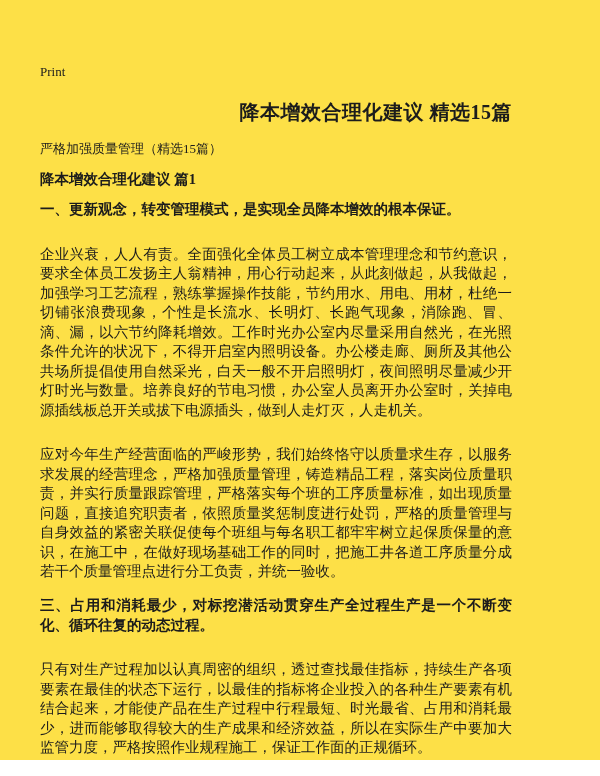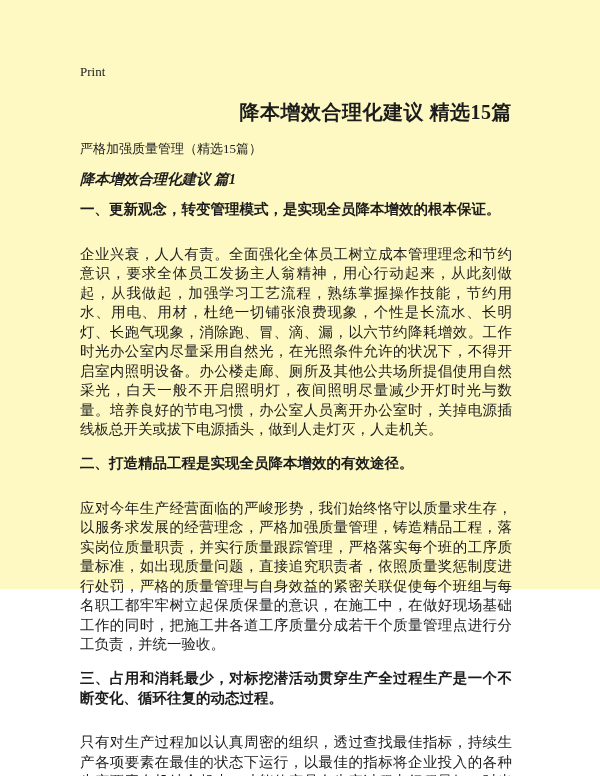--- a/index.html
+++ b/index.html
@@ -10,23 +10,23 @@
   }
   body {
     width: 600px;
     height: 776px;
     overflow: hidden;
     font-family: "Liberation Serif", "DejaVu Serif", serif;
     color: #1c1c1c;
   }
   .page {
     width: 600px;
-    height: 589px;
-    padding: 62px 88px 20px 80px;
-    background: #fef9c3;
+    height: 760px;
+    padding: 62px 88px 20px 40px;
+    background: #fde047;
   }
   .print-label {
     font-size: 13px;
     line-height: 14px;
     color: #1c1c1c;
     display: inline-block;
     cursor: pointer;
   }
   .doc-title {
     font-size: 20px;
@@ -39,21 +39,20 @@
   .doc-subtitle {
     font-size: 13px;
     margin-top: 17px;
     line-height: 15px;
   }
   .article-title {
     font-size: 14.5px;
     font-weight: bold;
     margin-top: 15px;
     line-height: 17px;
-    font-style: italic;
   }
   .section-heading {
     font-size: 14.5px;
     font-weight: bold;
     margin-top: 0;
     line-height: 19.5px;
     text-align: justify;
   }
   .para {
     font-size: 14.5px;
@@ -74,21 +73,20 @@
   <h1 class="doc-title">降本增效合理化建议 精选15篇</h1>
 
   <div class="doc-subtitle">严格加强质量管理（精选15篇）</div>
 
   <h2 class="article-title">降本增效合理化建议 篇1</h2>
 
   <h3 class="section-heading">一、更新观念，转变管理模式，是实现全员降本增效的根本保证。</h3>
 
   <p class="para">企业兴衰，人人有责。全面强化全体员工树立成本管理理念和节约意识，要求全体员工发扬主人翁精神，用心行动起来，从此刻做起，从我做起，加强学习工艺流程，熟练掌握操作技能，节约用水、用电、用材，杜绝一切铺张浪费现象，个性是长流水、长明灯、长跑气现象，消除跑、冒、滴、漏，以六节约降耗增效。工作时光办公室内尽量采用自然光，在光照条件允许的状况下，不得开启室内照明设备。办公楼走廊、厕所及其他公共场所提倡使用自然采光，白天一般不开启照明灯，夜间照明尽量减少开灯时光与数量。培养良好的节电习惯，办公室人员离开办公室时，关掉电源插线板总开关或拔下电源插头，做到人走灯灭，人走机关。</p>
 
-  <h3 class="section-heading">二、打造精品工程是实现全员降本增效的有效途径。</h3>
 
   <p class="para">应对今年生产经营面临的严峻形势，我们始终恪守以质量求生存，以服务求发展的经营理念，严格加强质量管理，铸造精品工程，落实岗位质量职责，并实行质量跟踪管理，严格落实每个班的工序质量标准，如出现质量问题，直接追究职责者，依照质量奖惩制度进行处罚，严格的质量管理与自身效益的紧密关联促使每个班组与每名职工都牢牢树立起保质保量的意识，在施工中，在做好现场基础工作的同时，把施工井各道工序质量分成若干个质量管理点进行分工负责，并统一验收。</p>
 
   <h3 class="section-heading">三、占用和消耗最少，对标挖潜活动贯穿生产全过程生产是一个不断变化、循环往复的动态过程。</h3>
 
   <p class="para">只有对生产过程加以认真周密的组织，透过查找最佳指标，持续生产各项要素在最佳的状态下运行，以最佳的指标将企业投入的各种生产要素有机结合起来，才能使产品在生产过程中行程最短、时光最省、占用和消耗最少，进而能够取得较大的生产成果和经济效益，所以在实际生产中要加大监管力度，严格按照作业规程施工，保证工作面的正规循环。</p>
 
   
 
   

